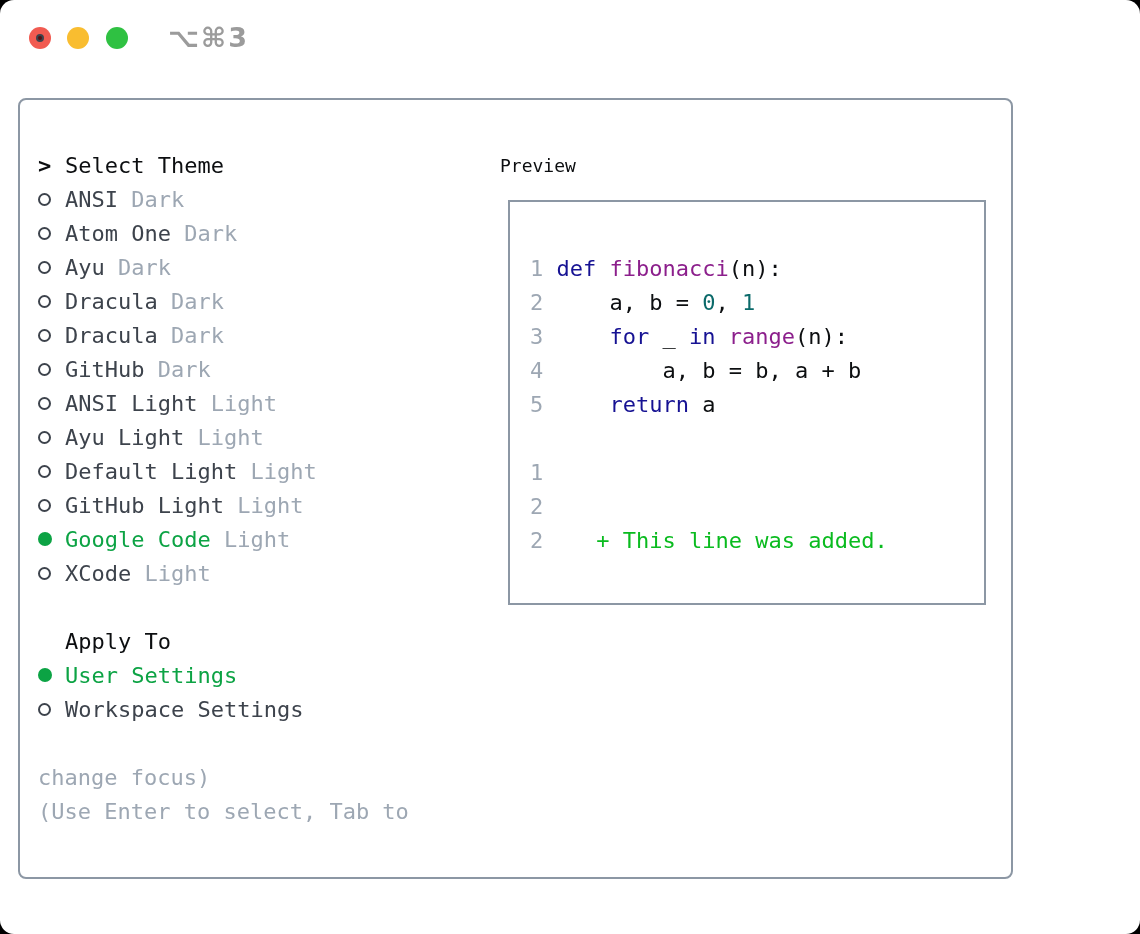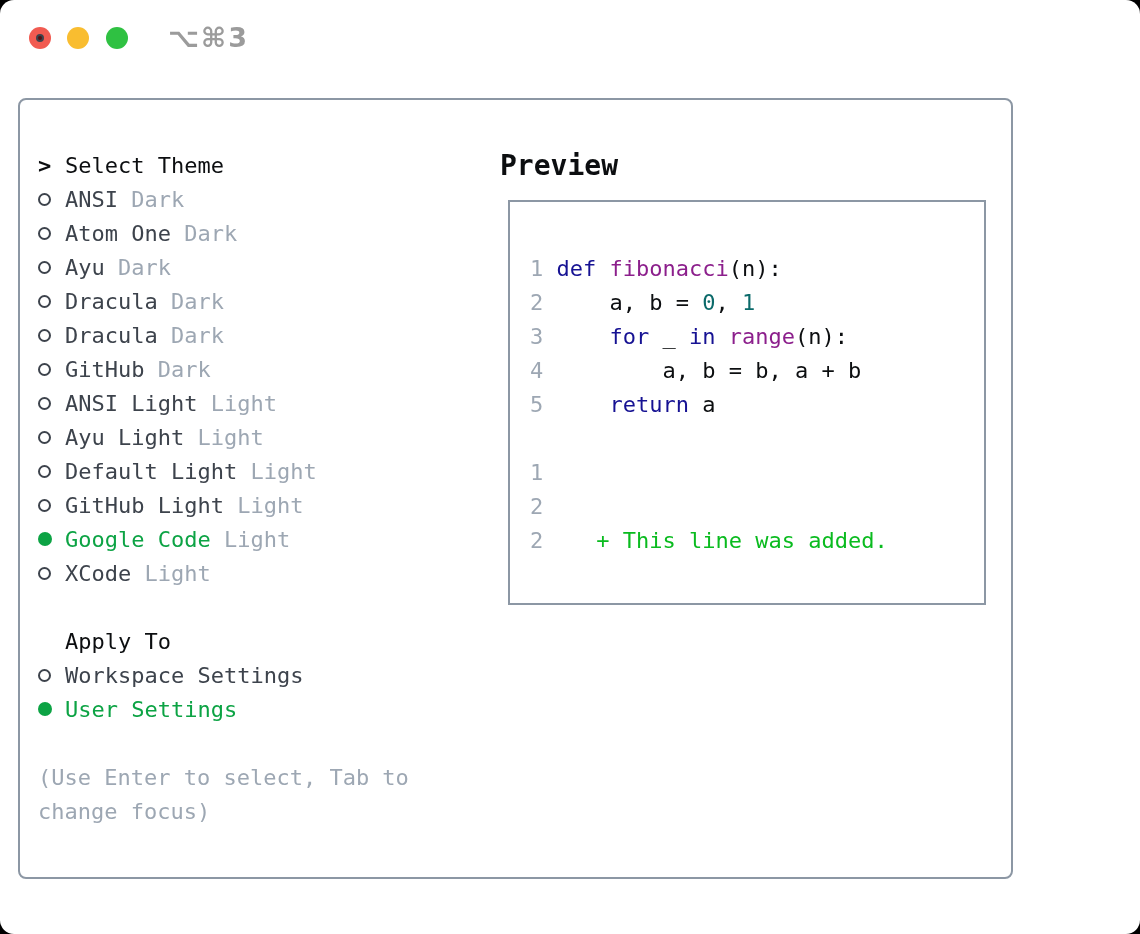--- a/index.html
+++ b/index.html
@@ -40,21 +40,21 @@
   .gt{font-weight:bold;color:var(--black);font-size:22px}
   .hdr{font-weight:normal;color:var(--black)}
   .subhdr{color:var(--black)}
   .name{color:var(--charcoal)}
   .name.sel{color:var(--green-ui)}
   .variant{color:var(--gray)}
   .blank{height:34px}
   .help{font-size:22px;color:var(--gray);height:34px;display:flex;align-items:center;white-space:pre}
   
   .preview-label{position:absolute;left:480px;top:48px;height:34px;display:flex;align-items:center;
-    font-size:28px;font-weight:bold;color:var(--black)}
+    font-size:18px;font-weight:normal;color:var(--black)}
   .preview-box{
     position:absolute;left:488px;top:100px;width:478px;height:405px;
     border:2px solid var(--border);background:#fff;padding:49px 0 0 20px;overflow:hidden;
   }
   .pline{height:34px;display:flex;align-items:center;white-space:pre;font-size:22px}
   .num{color:var(--gray)} .pln{color:var(--black)} .kwd{color:var(--kwd)}
   .typ{color:var(--typ)} .lit{color:var(--lit)}
   .ctx{color:var(--ctx)} .del{color:var(--red-del)} .add{color:var(--green-add)}
 </style>
 </head>
@@ -91,27 +91,27 @@
           <div class="row"><span class="mark"><span class="dot"></span></span><span class="name">GitHub Light</span><span class="variant"> Light</span></div>
           <div class="row"><span class="mark"><span class="dot filled"></span></span><span class="name sel">Google Code</span><span class="variant"> Light</span></div>
           <div class="row"><span class="mark"><span class="dot"></span></span><span class="name">XCode</span><span class="variant"> Light</span></div>
         </div>
       <div class="blank"></div>
       <div class="row">
         <span class="mark"></span>
         <span class="subhdr">Apply To</span>
       </div>
       <div id="apply-rows">
+          <div class="row"><span class="mark"><span class="dot filled"></span></span><span class="name sel">User Settings</span></div>
           <div class="row"><span class="mark"><span class="dot"></span></span><span class="name">Workspace Settings</span></div>
-          <div class="row"><span class="mark"><span class="dot filled"></span></span><span class="name sel">User Settings</span></div>
         </div>
       <div class="blank"></div>
       <div id="help-rows">
+          <div class="help">change focus)</div>
           <div class="help">(Use Enter to select, Tab to</div>
-          <div class="help">change focus)</div>
         </div>
     </div>
 
     <div class="preview-label">Preview</div>
 
     <div class="preview-box">
       <div id="preview-lines">
           <div class="pline"><span class="num">1 </span><span class="kwd">def</span><span class="pln"> </span><span class="typ">fibonacci</span><span class="pln">(n):</span></div>
           <div class="pline"><span class="num">2 </span><span class="pln">    a, b = </span><span class="lit">0</span><span class="pln">, </span><span class="lit">1</span></div>
           <div class="pline"><span class="num">3 </span><span class="pln">    </span><span class="kwd">for</span><span class="pln"> _ </span><span class="kwd">in</span><span class="pln"> </span><span class="typ">range</span><span class="pln">(n):</span></div>

